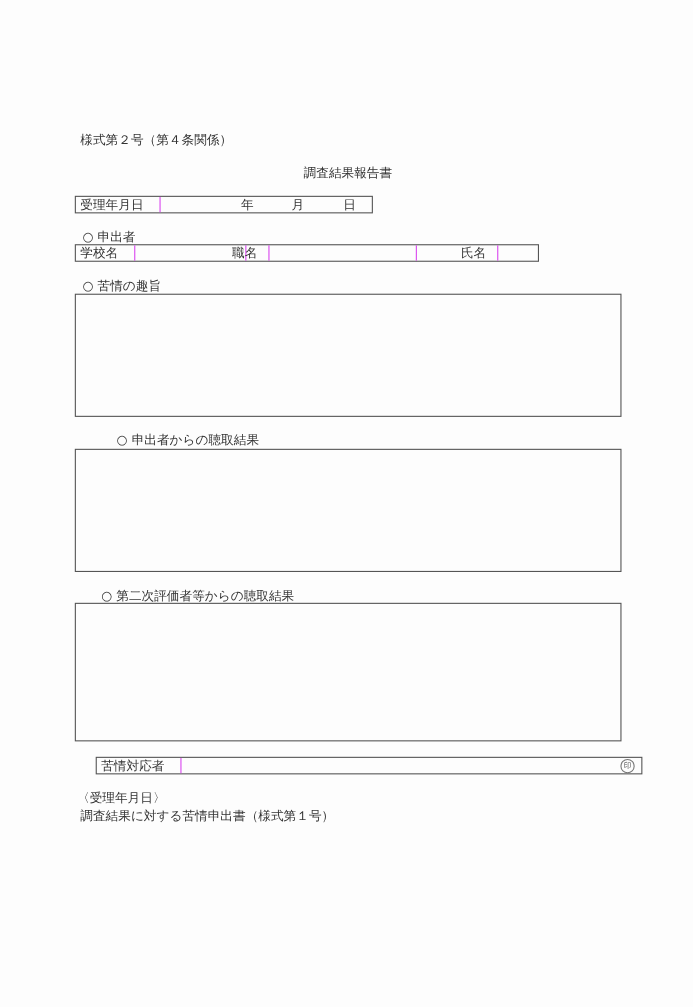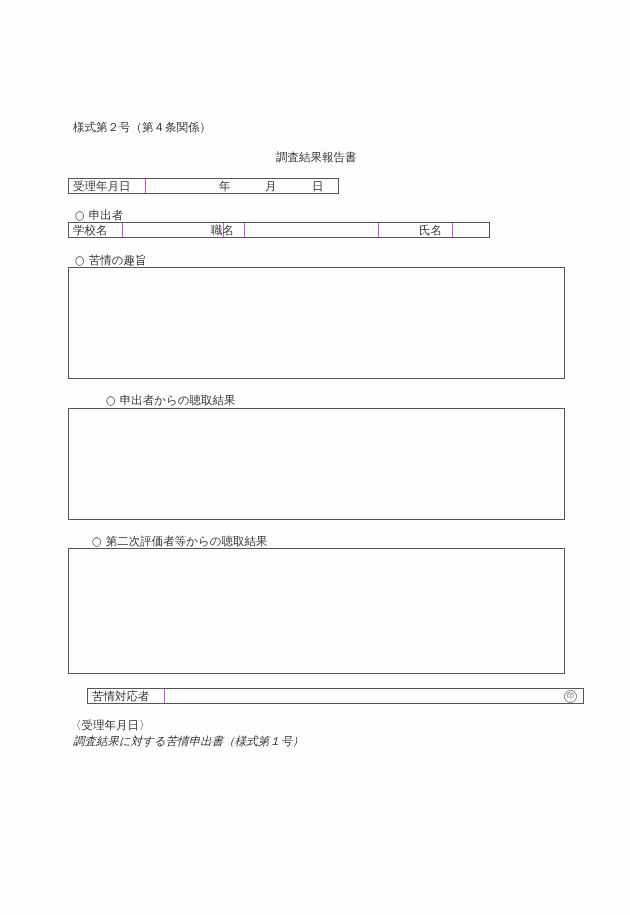--- a/index.html
+++ b/index.html
@@ -50,13 +50,13 @@
 <div class="txt" style="left:75px;top:534px;margin-left:17px;">○ 第二次評価者等からの聴取結果</div>
 <div class="box" style="left:68px;top:548px;width:497px;height:126px;"></div>
 
 <div class="box" style="left:68px;top:688px;width:497px;height:16px;margin-left:19px;">
   <div class="cell" style="left:0;width:77px;">苦情対応者</div>
   <div class="field" style="left:77px;right:0;"></div>
   <div class="seal">印</div>
 </div>
 
 <div class="txt" style="left:70px;top:718px;">〈受理年月日〉</div>
-<div class="txt" style="left:73px;top:734px;font-style:italic;">調査結果に対する苦情申出書（様式第１号）</div>
+<div class="txt" style="left:73px;top:734px;">調査結果に対する苦情申出書（様式第１号）</div>
 
 </body></html>

